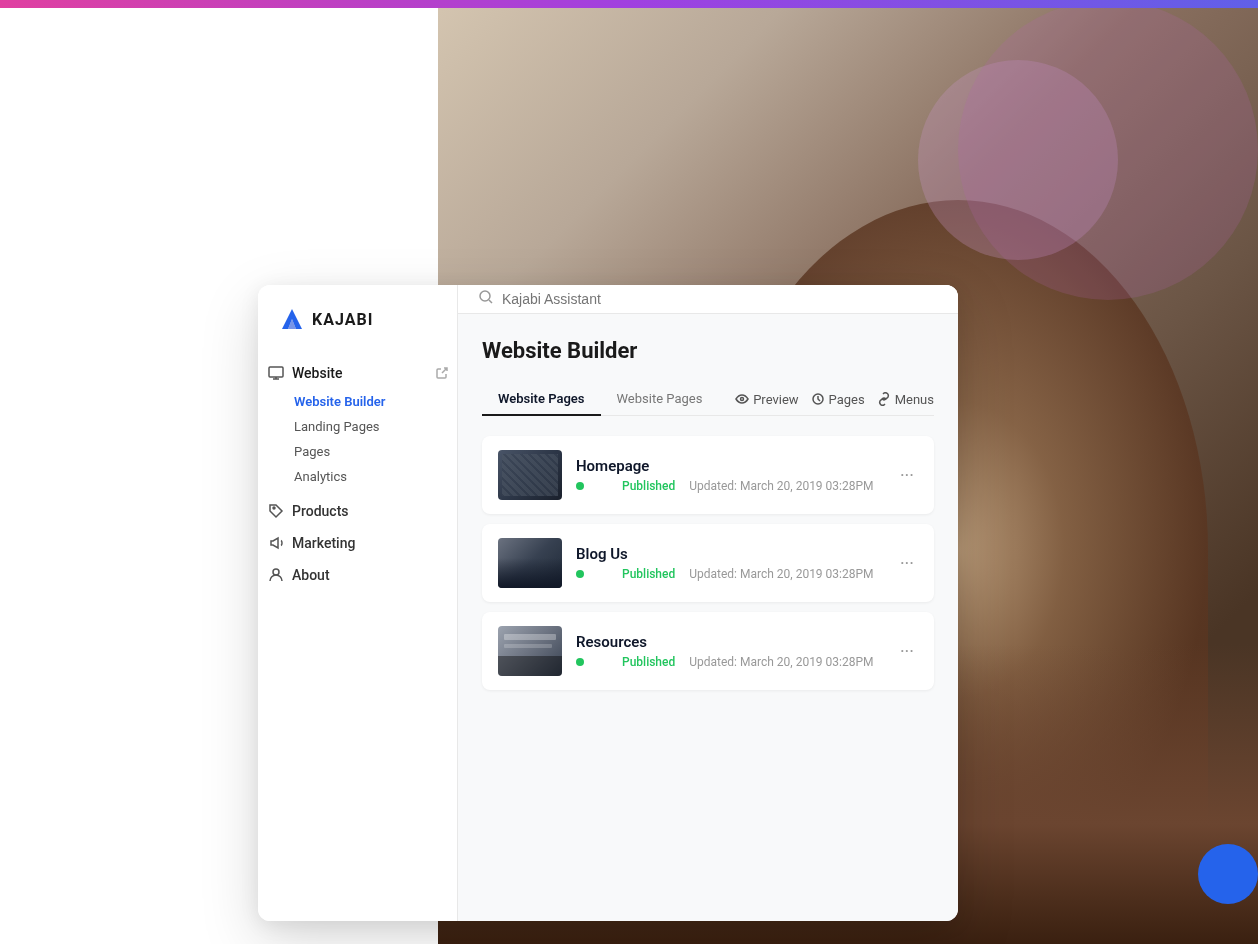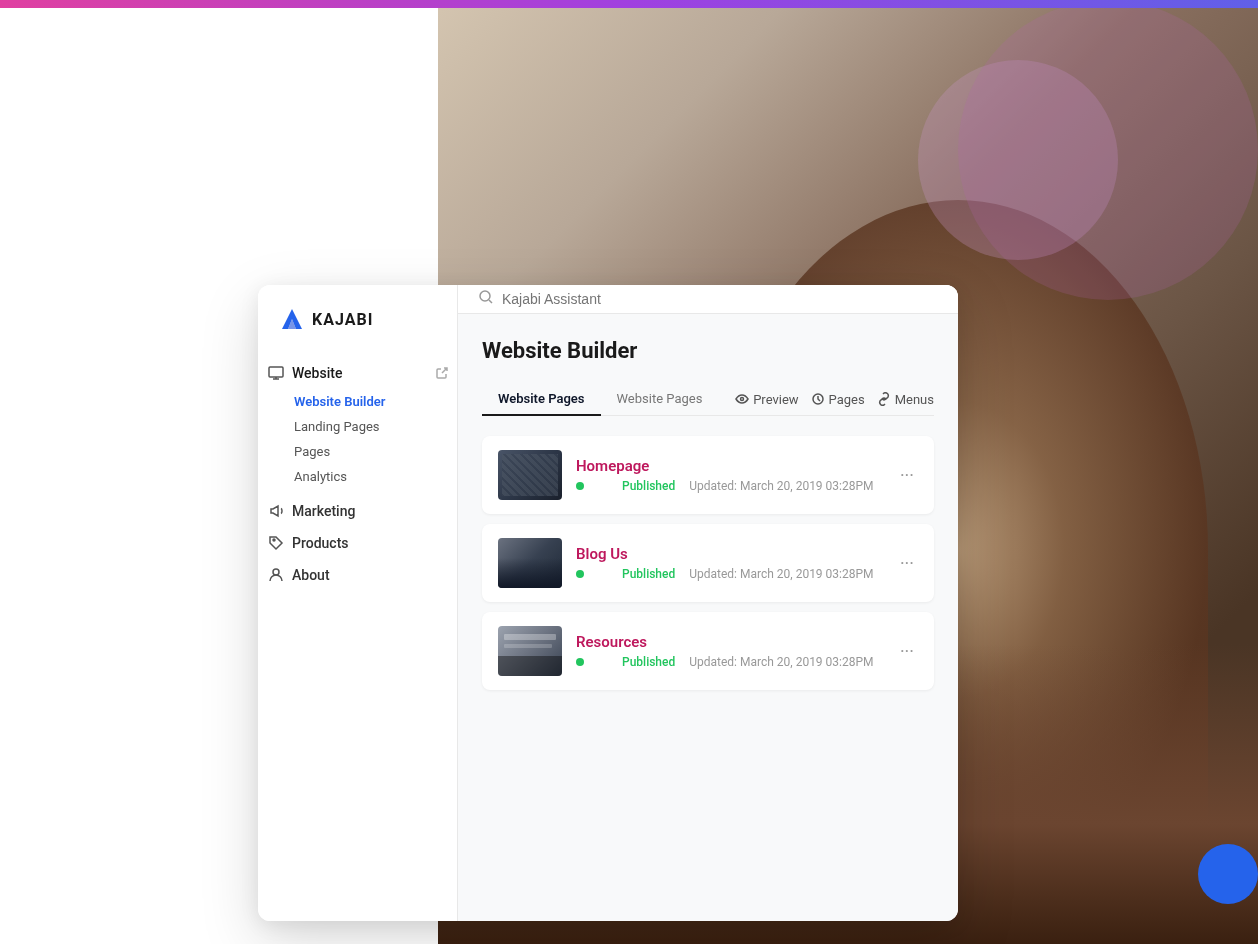--- a/index.html
+++ b/index.html
@@ -298,21 +298,21 @@
       justify-content: center;
     }
 
     .page-info {
       flex: 1;
     }
 
     .page-name {
       font-size: 15px;
       font-weight: 600;
-      color: #be185d;
+      color: #0f172a;
       margin-bottom: 4px;
     }
 
     .page-status-row {
       display: flex;
       align-items: center;
       gap: 6px;
     }
 
     .status-dot {
@@ -428,32 +428,32 @@
             <span>Pages</span>
           </div>
           <div class="nav-sub-item">
             <span>Analytics</span>
           </div>
         </div>
       </div>
 
       <div class="nav-item-main">
         <svg class="nav-icon" viewBox="0 0 16 16" fill="none" stroke="#555" stroke-width="1.5">
+          <path d="M2 2h6l6 6-6 6-6-6z"></path>
+          <circle cx="6" cy="5" r="1" fill="#555"></circle>
+        </svg>
+        <span>Products</span>
+      </div>
+
+      <div class="nav-item-main">
+        <svg class="nav-icon" viewBox="0 0 16 16" fill="none" stroke="#555" stroke-width="1.5">
           <path d="M3 6v4h2l5 3V3L5 6H3z"></path>
           <path d="M13 5.5s1 .5 1 2.5-1 2.5-1 2.5"></path>
         </svg>
         <span>Marketing</span>
-      </div>
-
-      <div class="nav-item-main">
-        <svg class="nav-icon" viewBox="0 0 16 16" fill="none" stroke="#555" stroke-width="1.5">
-          <path d="M2 2h6l6 6-6 6-6-6z"></path>
-          <circle cx="6" cy="5" r="1" fill="#555"></circle>
-        </svg>
-        <span>Products</span>
       </div>
 
       <div class="nav-item-main">
         <svg class="nav-icon" viewBox="0 0 16 16" fill="none" stroke="#555" stroke-width="1.5">
           <circle cx="8" cy="5" r="3"></circle>
           <path d="M2 14c0-3.314 2.686-6 6-6s6 2.686 6 6"></path>
         </svg>
         <span>About</span>
       </div>
 

